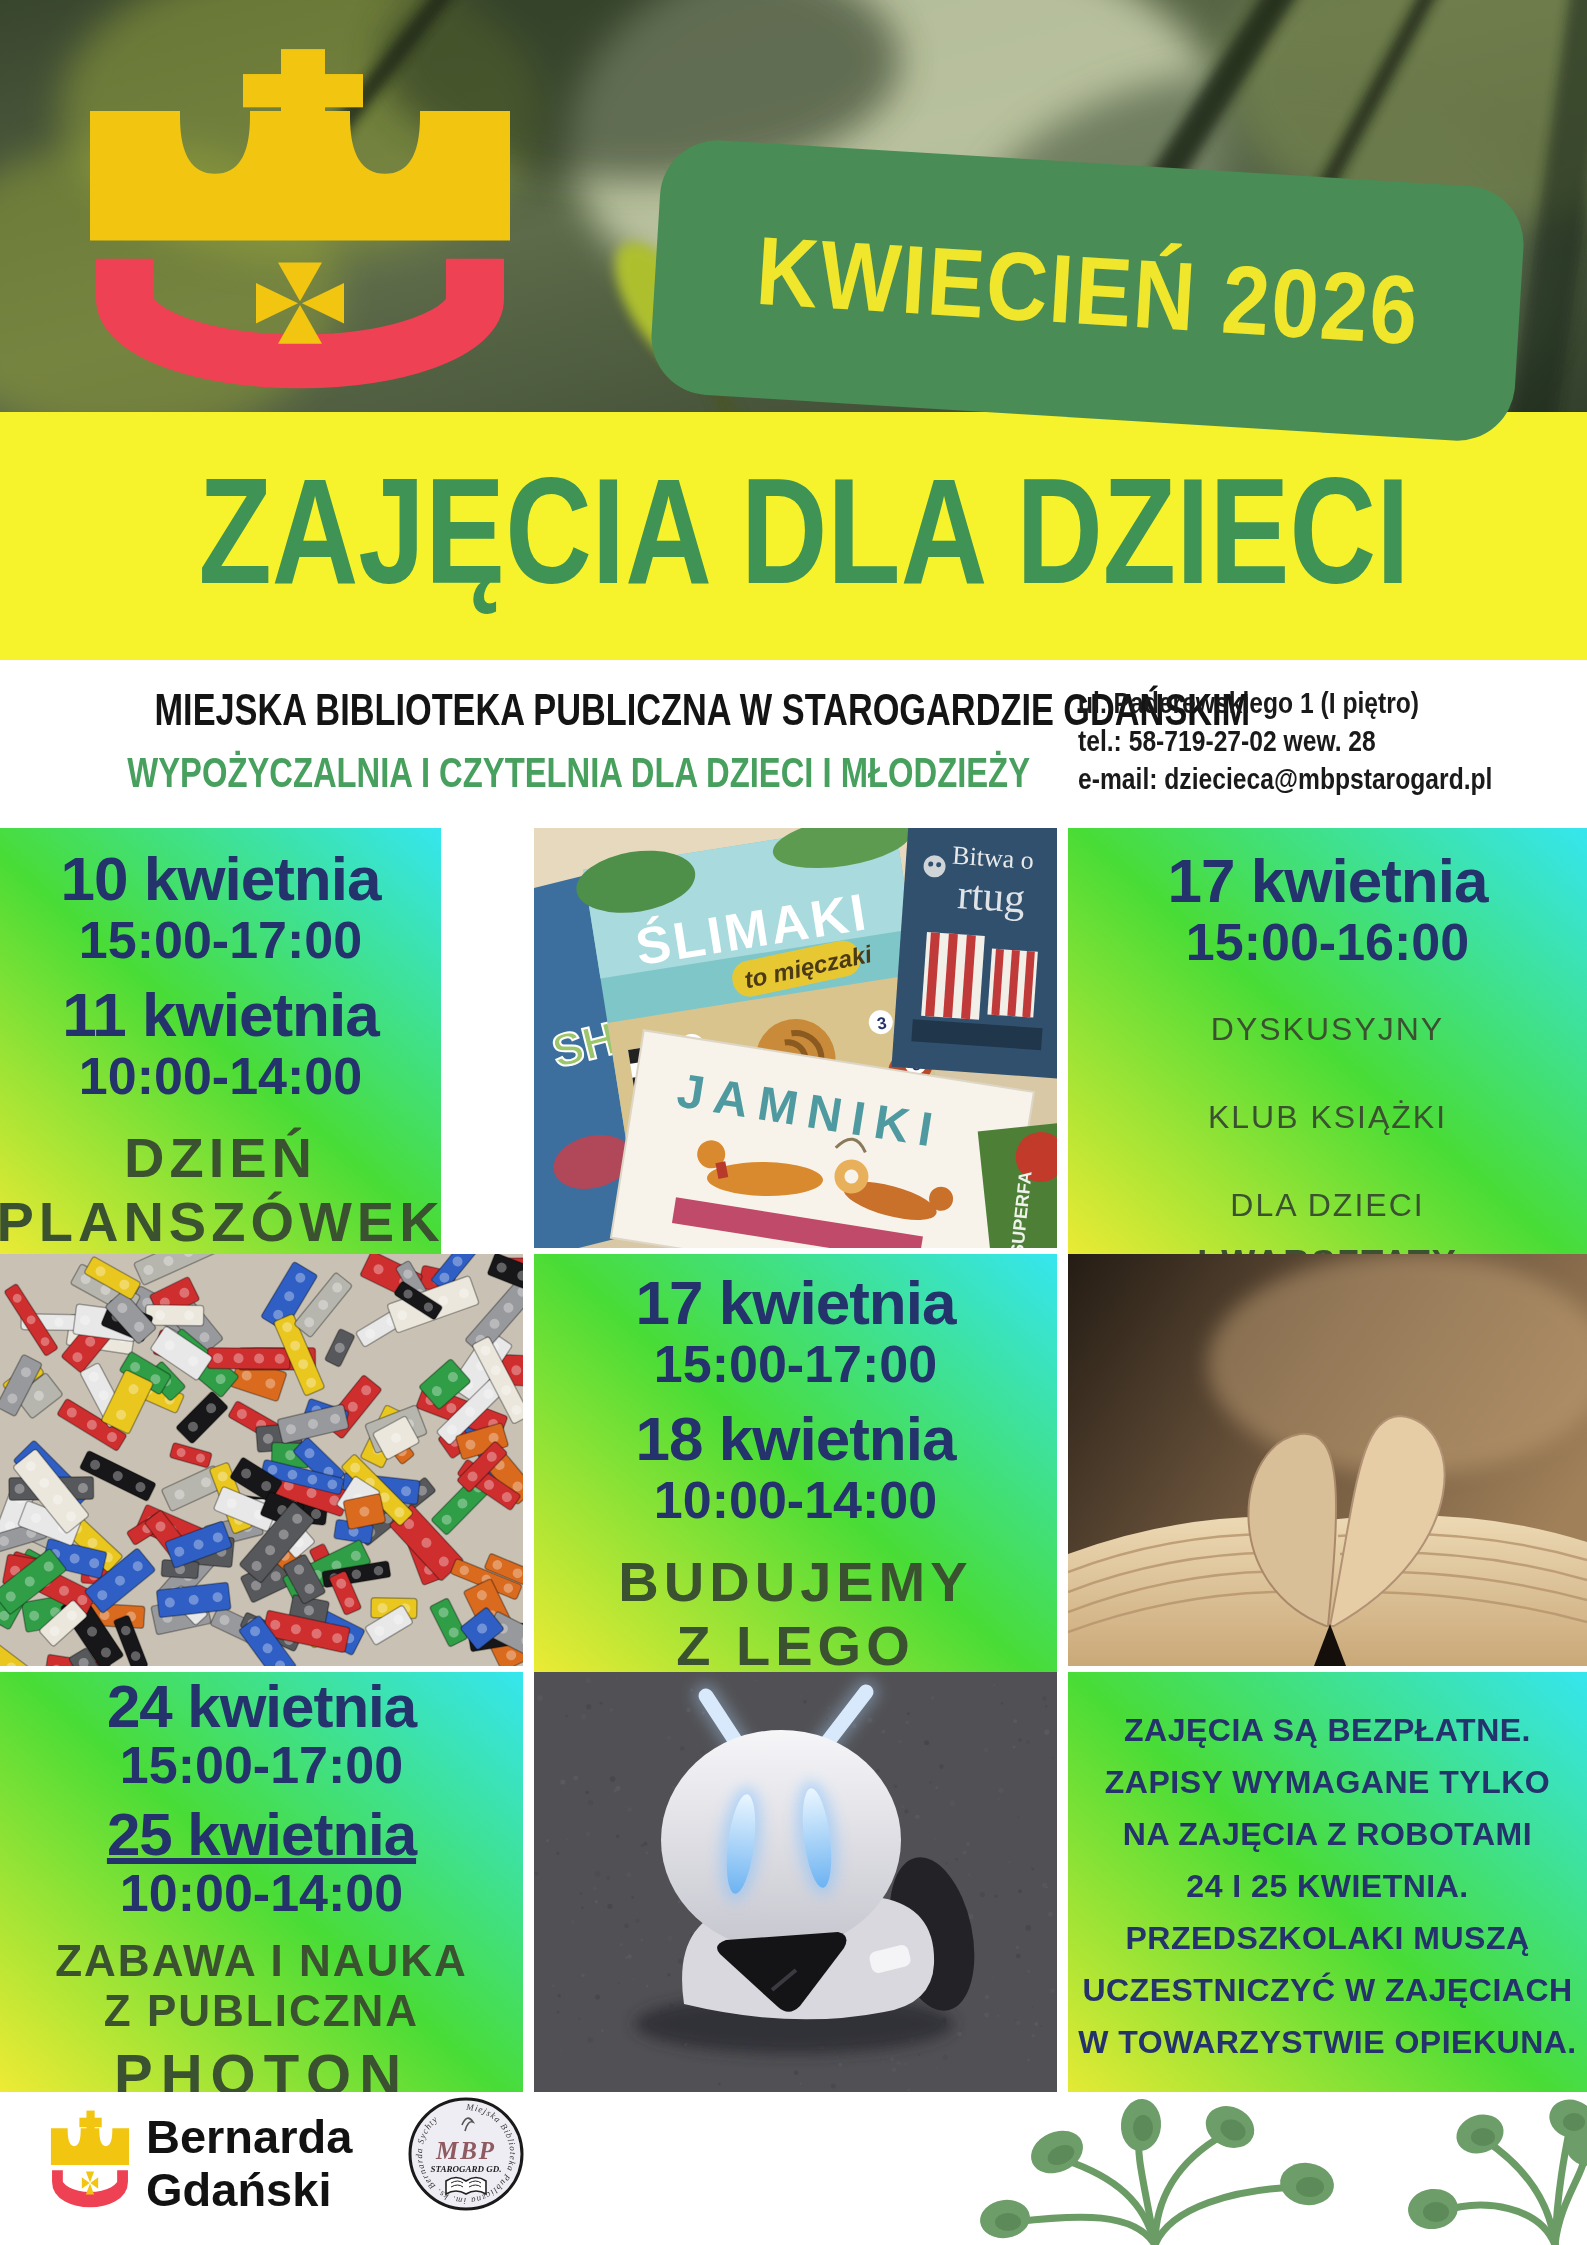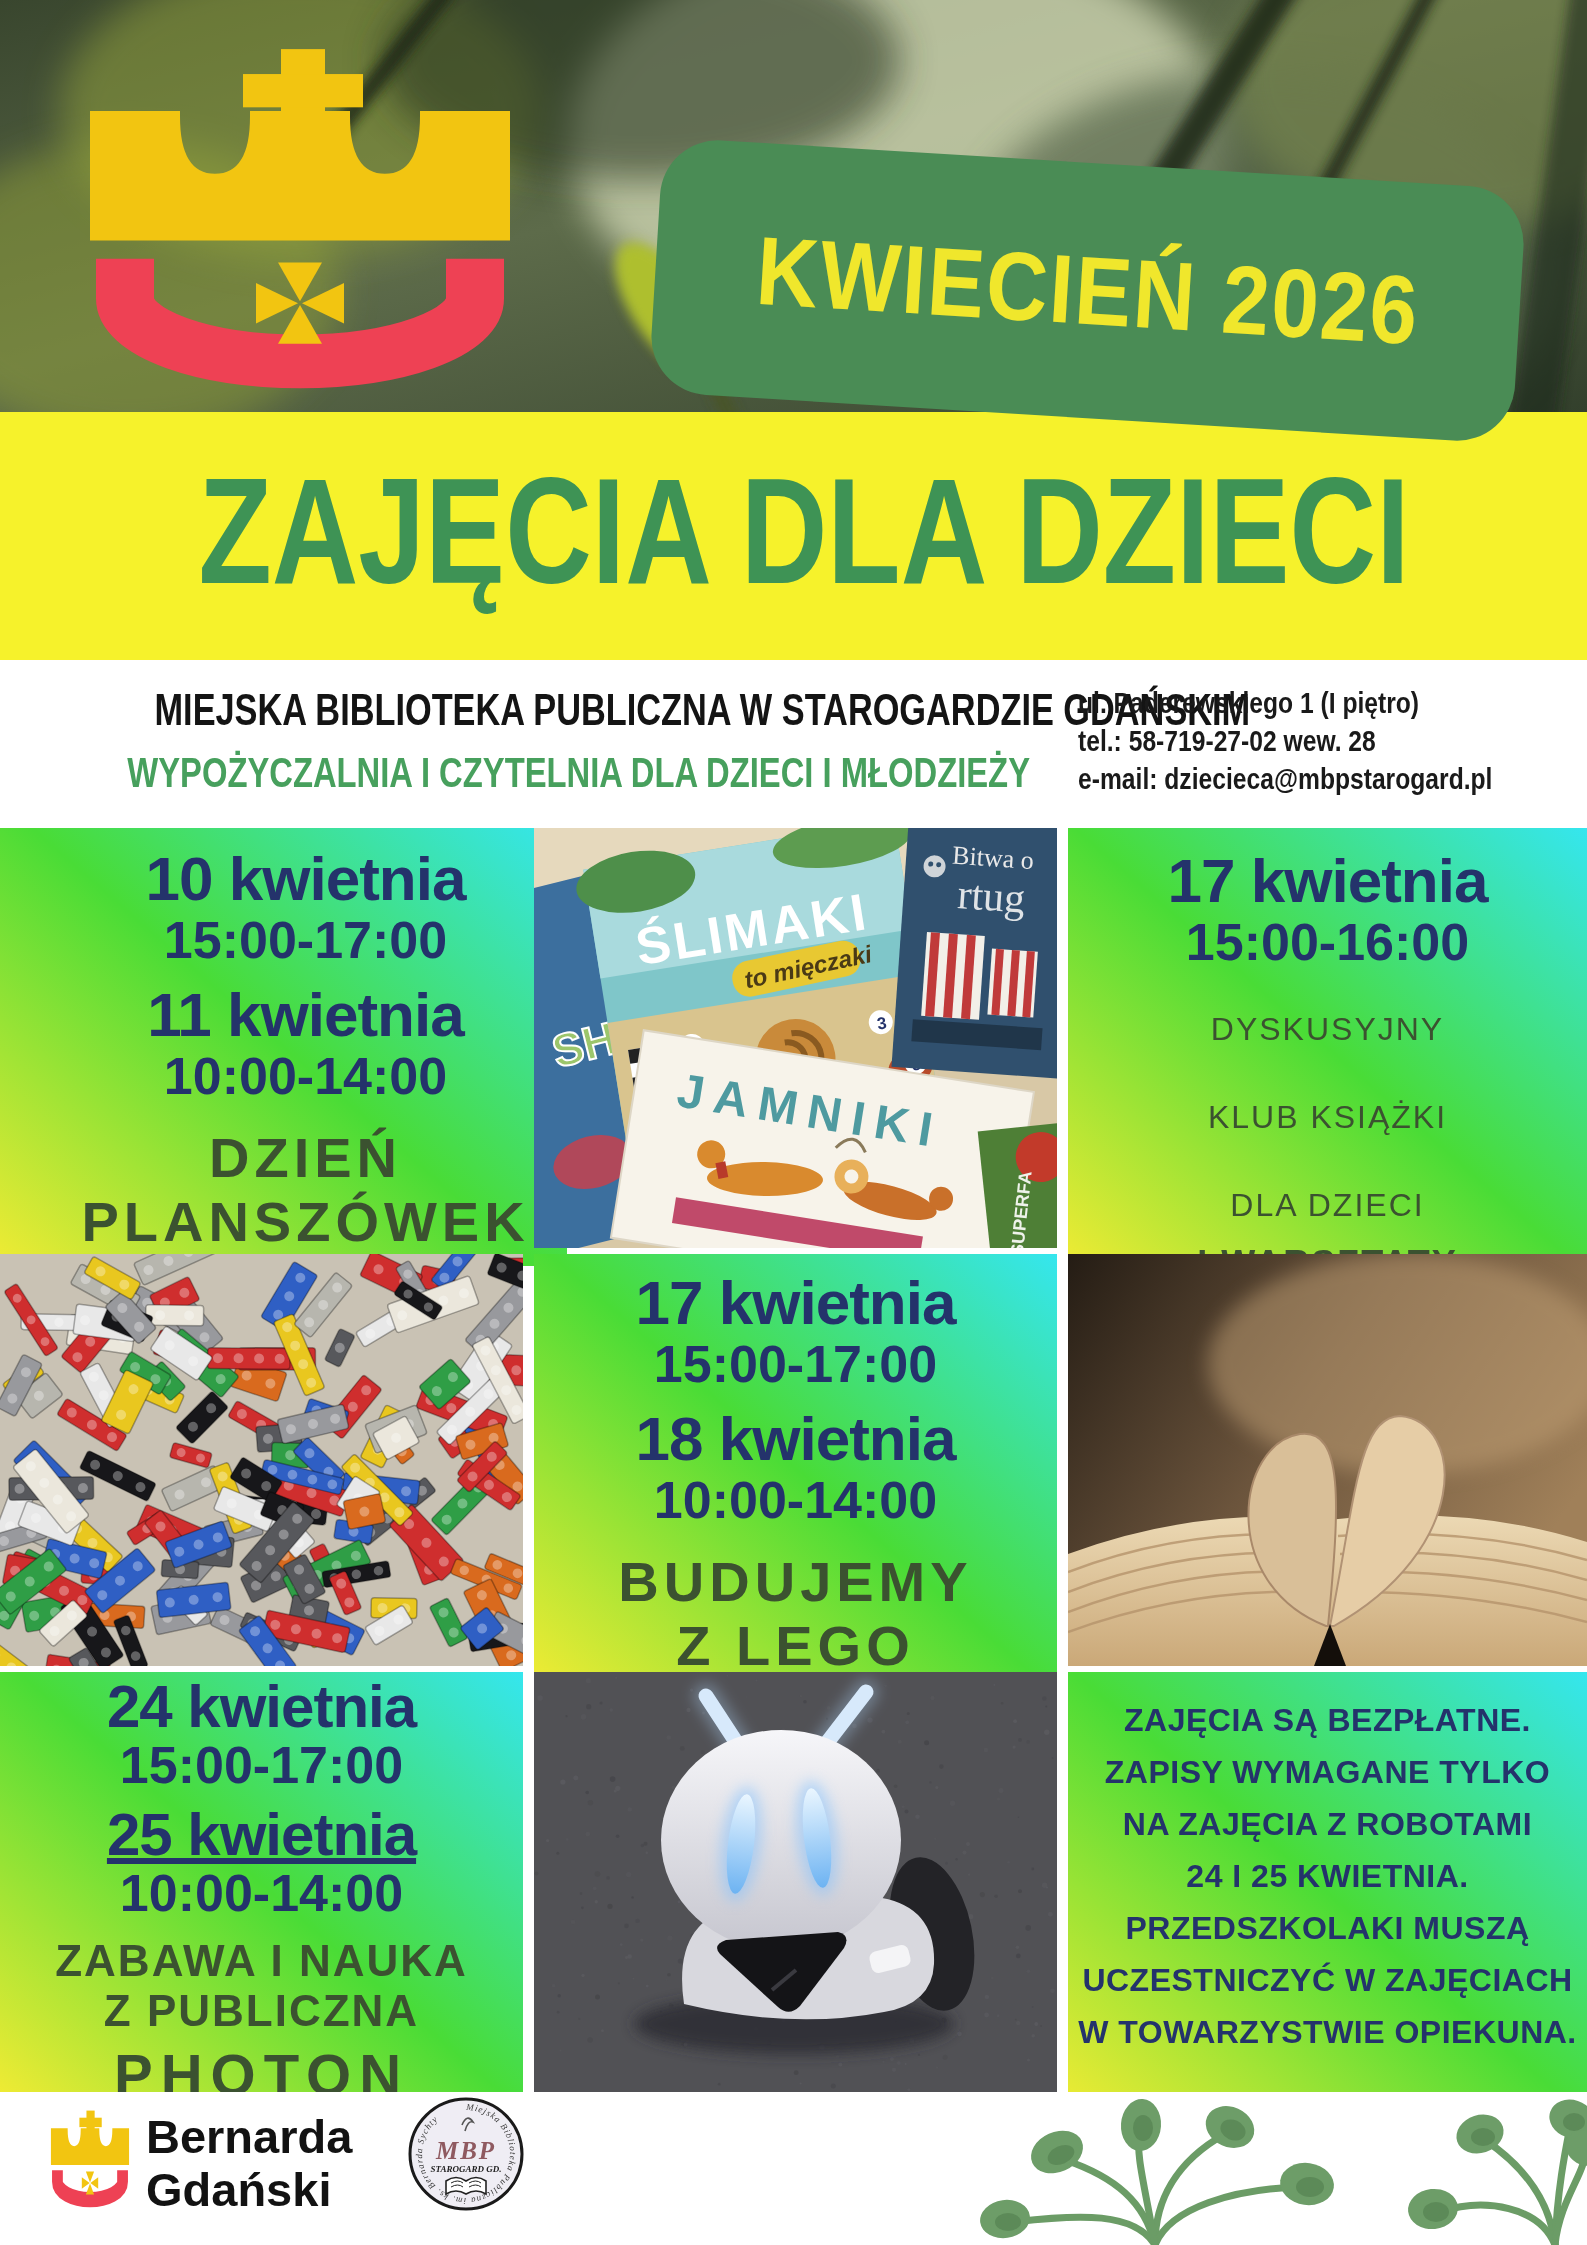--- a/index.html
+++ b/index.html
@@ -42,21 +42,21 @@
   .dgap{margin-top:14px;}
   .etitle{font-size:56px;line-height:64px;font-weight:700;color:#3b5230;letter-spacing:5px;}
   .mt22{margin-top:22px;} .mt16{margin-top:16px;} .mt8{margin-top:8px;}
   .etitle-med{font-size:32px;line-height:58px;font-weight:400;color:#3b5230;letter-spacing:2px;margin-top:30px;}
   .esub{font-size:36px;line-height:44px;font-weight:700;color:#3b5230;letter-spacing:2px;}
   .etitle-sm{font-size:44px;line-height:50px;font-weight:700;color:#3b5230;letter-spacing:2px;}
   .etitle-big{font-size:58px;line-height:62px;font-weight:700;color:#3b5230;letter-spacing:8px;}
   .date-sm{font-size:60px;line-height:62px;font-weight:700;color:#24336b;letter-spacing:-1px;}
   .time-sm{font-size:52px;line-height:54px;font-weight:700;color:#24336b;}
 
-  .note-cell{padding-top:22px;}
+  .note-cell{padding-top:32px;}
   .note-line{font-size:32px;line-height:52px;font-weight:700;color:#24336b;letter-spacing:.5px;}
 
   
   .footer{left:0;top:2092px;width:1587px;height:153px;background:#fff;}
   .city-name{position:absolute;left:146px;top:18px;font-size:47px;line-height:53px;font-weight:700;color:#121212;}
 </style>
 </head>
 <body>
 
 <div class="poster">
@@ -126,21 +126,21 @@
       <div class="lib-name"><span>MIEJSKA BIBLIOTEKA PUBLICZNA W STAROGARDZIE GDAŃSKIM</span></div>
       <div class="lib-dept"><span>WYPOŻYCZALNIA I CZYTELNIA DLA DZIECI I MŁODZIEŻY</span></div>
     </div>
     <div class="contact">
       <div><span>ul. Paderewskiego 1 (I piętro)</span></div>
       <div><span>tel.: 58-719-27-02 wew. 28</span></div>
       <div><span>e-mail: dziecieca@mbpstarogard.pl</span></div>
     </div>
   </div>
 
-  <div class="cell tcell" style="left:0;top:828px;width:523px;height:420px;padding-top:18px;padding-left:44px;">
+  <div class="cell tcell" style="left:0;top:828px;width:441px;height:420px;padding-top:18px;">
     <div class="date">10 kwietnia</div>
     <div class="time">15:00-17:00</div>
     <div class="date dgap">11 kwietnia</div>
     <div class="time">10:00-14:00</div>
     <div class="etitle mt22">DZIEŃ</div>
     <div class="etitle">PLANSZÓWEK</div>
   </div>
 
   <div class="cell pcell" style="left:534px;top:828px;width:523px;height:420px;">
     <svg width="523" height="420" viewBox="0 0 523 420">

